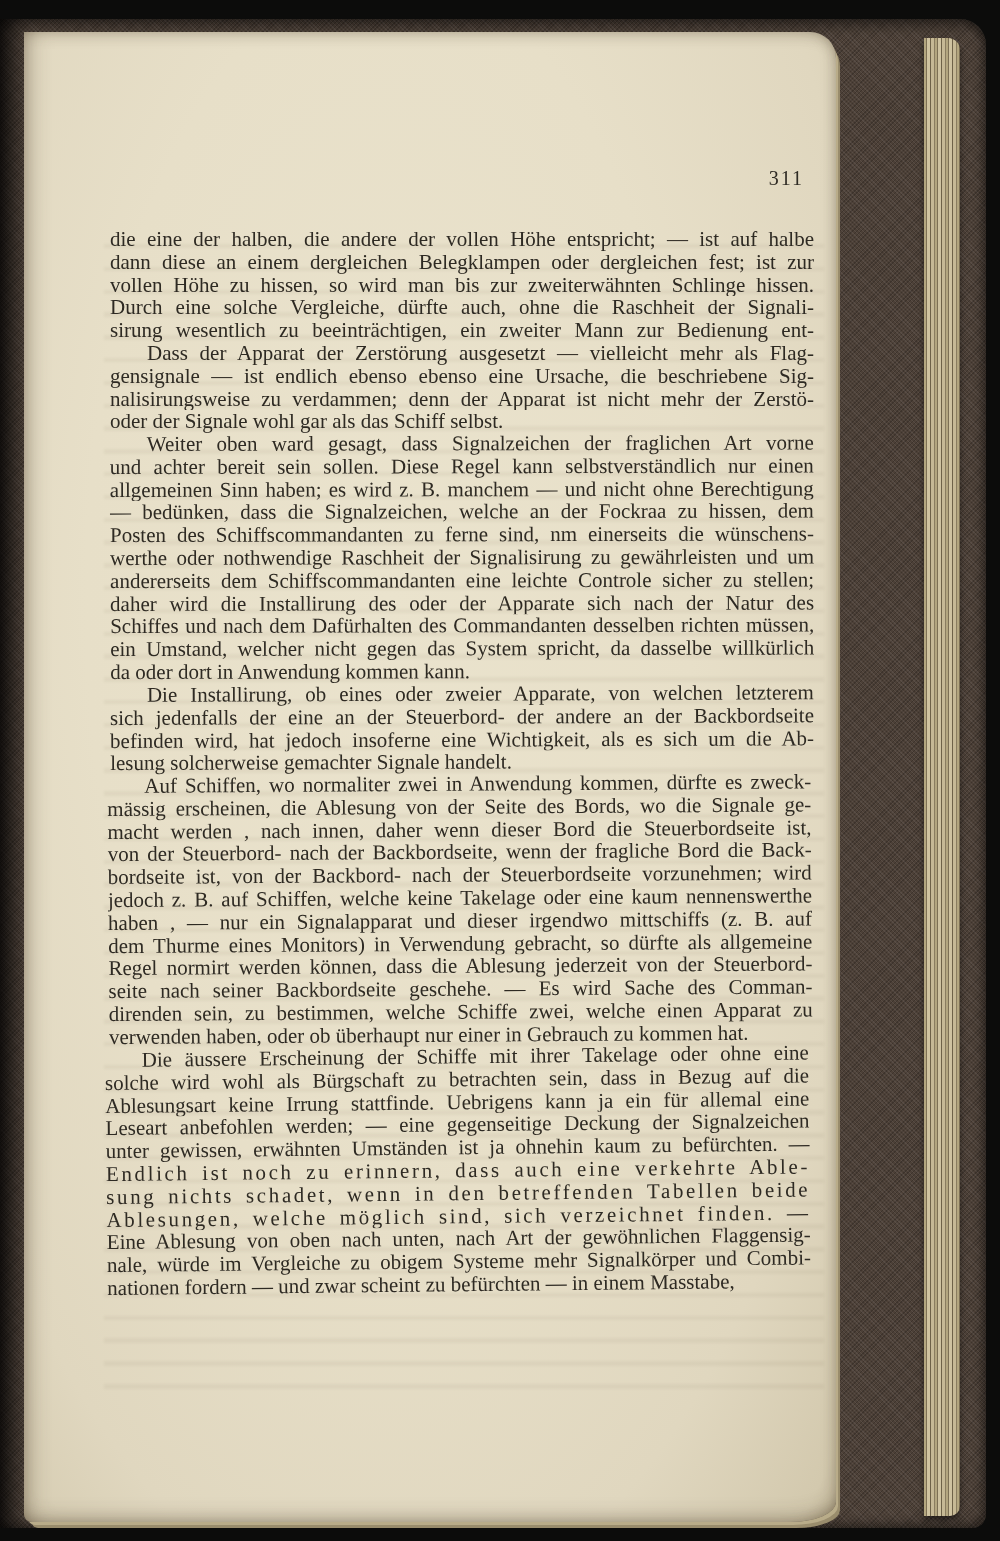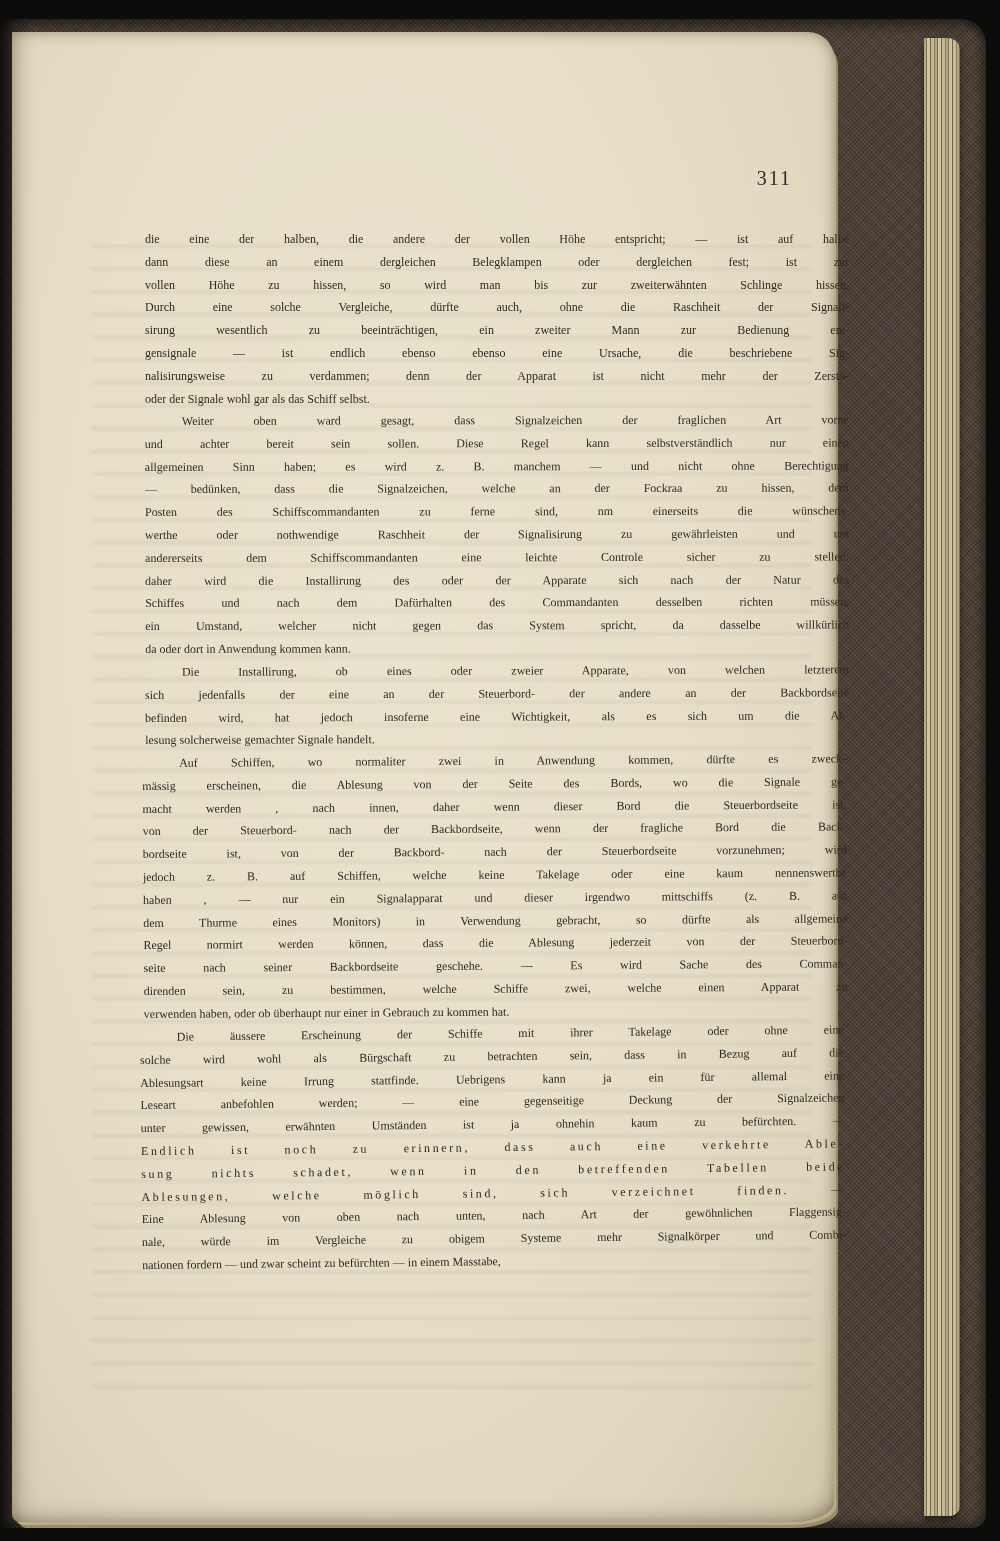--- a/index.html
+++ b/index.html
@@ -26,52 +26,50 @@
   .page-edges{
     position:absolute;left:924px;top:38px;width:36px;height:1478px;
     background:repeating-linear-gradient(90deg,
       #b3a67f 0 2px, #7d7054 2px 3px, #cfc3a0 3px 6px,
       #6e6248 6px 7px, #c6b995 7px 10px, #8a7d5f 10px 11px);
     border-top-right-radius:12px;border-bottom-right-radius:10px;
     box-shadow:0 4px 6px rgba(0,0,0,.5);
   }
   
   .page{
-    position:absolute;left:12px;top:32px;width:812px;height:1490px;
+    position:absolute;left:24px;top:32px;width:812px;height:1490px;
     background:radial-gradient(ellipse at 45% 38%,
       #eae3cd 0%, #e7dfc8 48%, #e0d7bf 78%, #d3c9ae 96%, #c6bb9e 100%);
     border-top-right-radius:26px;
     border-bottom-right-radius:46px 20px;
     border-bottom-left-radius:8px;
     box-shadow:
       inset 14px 0 26px -14px rgba(60,45,25,.45),
       inset -8px 0 16px -10px rgba(60,45,25,.35),
       inset 0 -12px 24px -14px rgba(60,45,25,.45),
       inset 0 10px 18px -12px rgba(60,45,25,.30),
       3px 4px 0 -1px #b9ac89, 6px 8px 0 -2px #998c6c;
-    padding-left: 10px;
   }
   
   .page-texture{
     position:absolute;left:80px;top:210px;width:720px;height:1160px;
     background:repeating-linear-gradient(0deg,
       rgba(0,0,0,0) 0 13.5px, rgba(96,86,62,.055) 13.5px 18px, rgba(0,0,0,0) 18px 22.8px);
     filter:blur(1px);
     pointer-events:none;
   }
   .page-number{
     position:absolute;top:135px;left:620px;width:160px;
     text-align:right;font-size:20px;letter-spacing:2px;color:#2f2b24;
   }
   .text-block{
     position:absolute;left:86px;top:196px;width:704px;
-    font-size:12px;line-height:22.8px;color:#2e2a23;
+    font-size:21px;line-height:22.8px;color:#2e2a23;
     text-align:justify;
     text-rendering:optimizeLegibility;
-    margin-left:47px;
   }
   .para{transform-origin:0 50%;}
   .para:nth-child(3){transform:rotate(-0.12deg);}
   .para:nth-child(4){transform:rotate(-0.22deg);}
   .para:nth-child(5){transform:rotate(-0.38deg) translateX(-2px);}
   .para:nth-child(6){transform:rotate(-0.62deg) translateX(-4px);}
   .line{
     height:22.8px;overflow:hidden;
     text-align:justify;text-align-last:justify;
     white-space:normal;
@@ -92,20 +90,21 @@
     <div class="page-number">311</div>
     <div class="text-block">
         <div class="para">
           <div class="line">die eine der halben, die andere der vollen Höhe entspricht; — ist auf halbe</div>
           <div class="line">dann diese an einem dergleichen Belegklampen oder dergleichen fest; ist zur</div>
           <div class="line">vollen Höhe zu hissen, so wird man bis zur zweiterwähnten Schlinge hissen.</div>
           <div class="line">Durch eine solche Vergleiche, dürfte auch, ohne die Raschheit der Signali-</div>
           <div class="line">sirung wesentlich zu beeinträchtigen, ein zweiter Mann zur Bedienung ent-</div>
         </div>
         <div class="para">
+          <div class="line indent">Dass der Apparat der Zerstörung ausgesetzt — vielleicht mehr als Flag-</div>
           <div class="line">gensignale — ist endlich ebenso ebenso eine Ursache, die beschriebene Sig-</div>
           <div class="line">nalisirungsweise zu verdammen; denn der Apparat ist nicht mehr der Zerstö-</div>
           <div class="line last">oder der Signale wohl gar als das Schiff selbst.</div>
         </div>
         <div class="para">
           <div class="line indent">Weiter oben ward gesagt, dass Signalzeichen der fraglichen Art vorne</div>
           <div class="line">und achter bereit sein sollen. Diese Regel kann selbstverständlich nur einen</div>
           <div class="line">allgemeinen Sinn haben; es wird z. B. manchem — und nicht ohne Berechtigung</div>
           <div class="line">— bedünken, dass die Signalzeichen, welche an der Fockraa zu hissen, dem</div>
           <div class="line">Posten des Schiffscommandanten zu ferne sind, nm einerseits die wünschens-</div>

